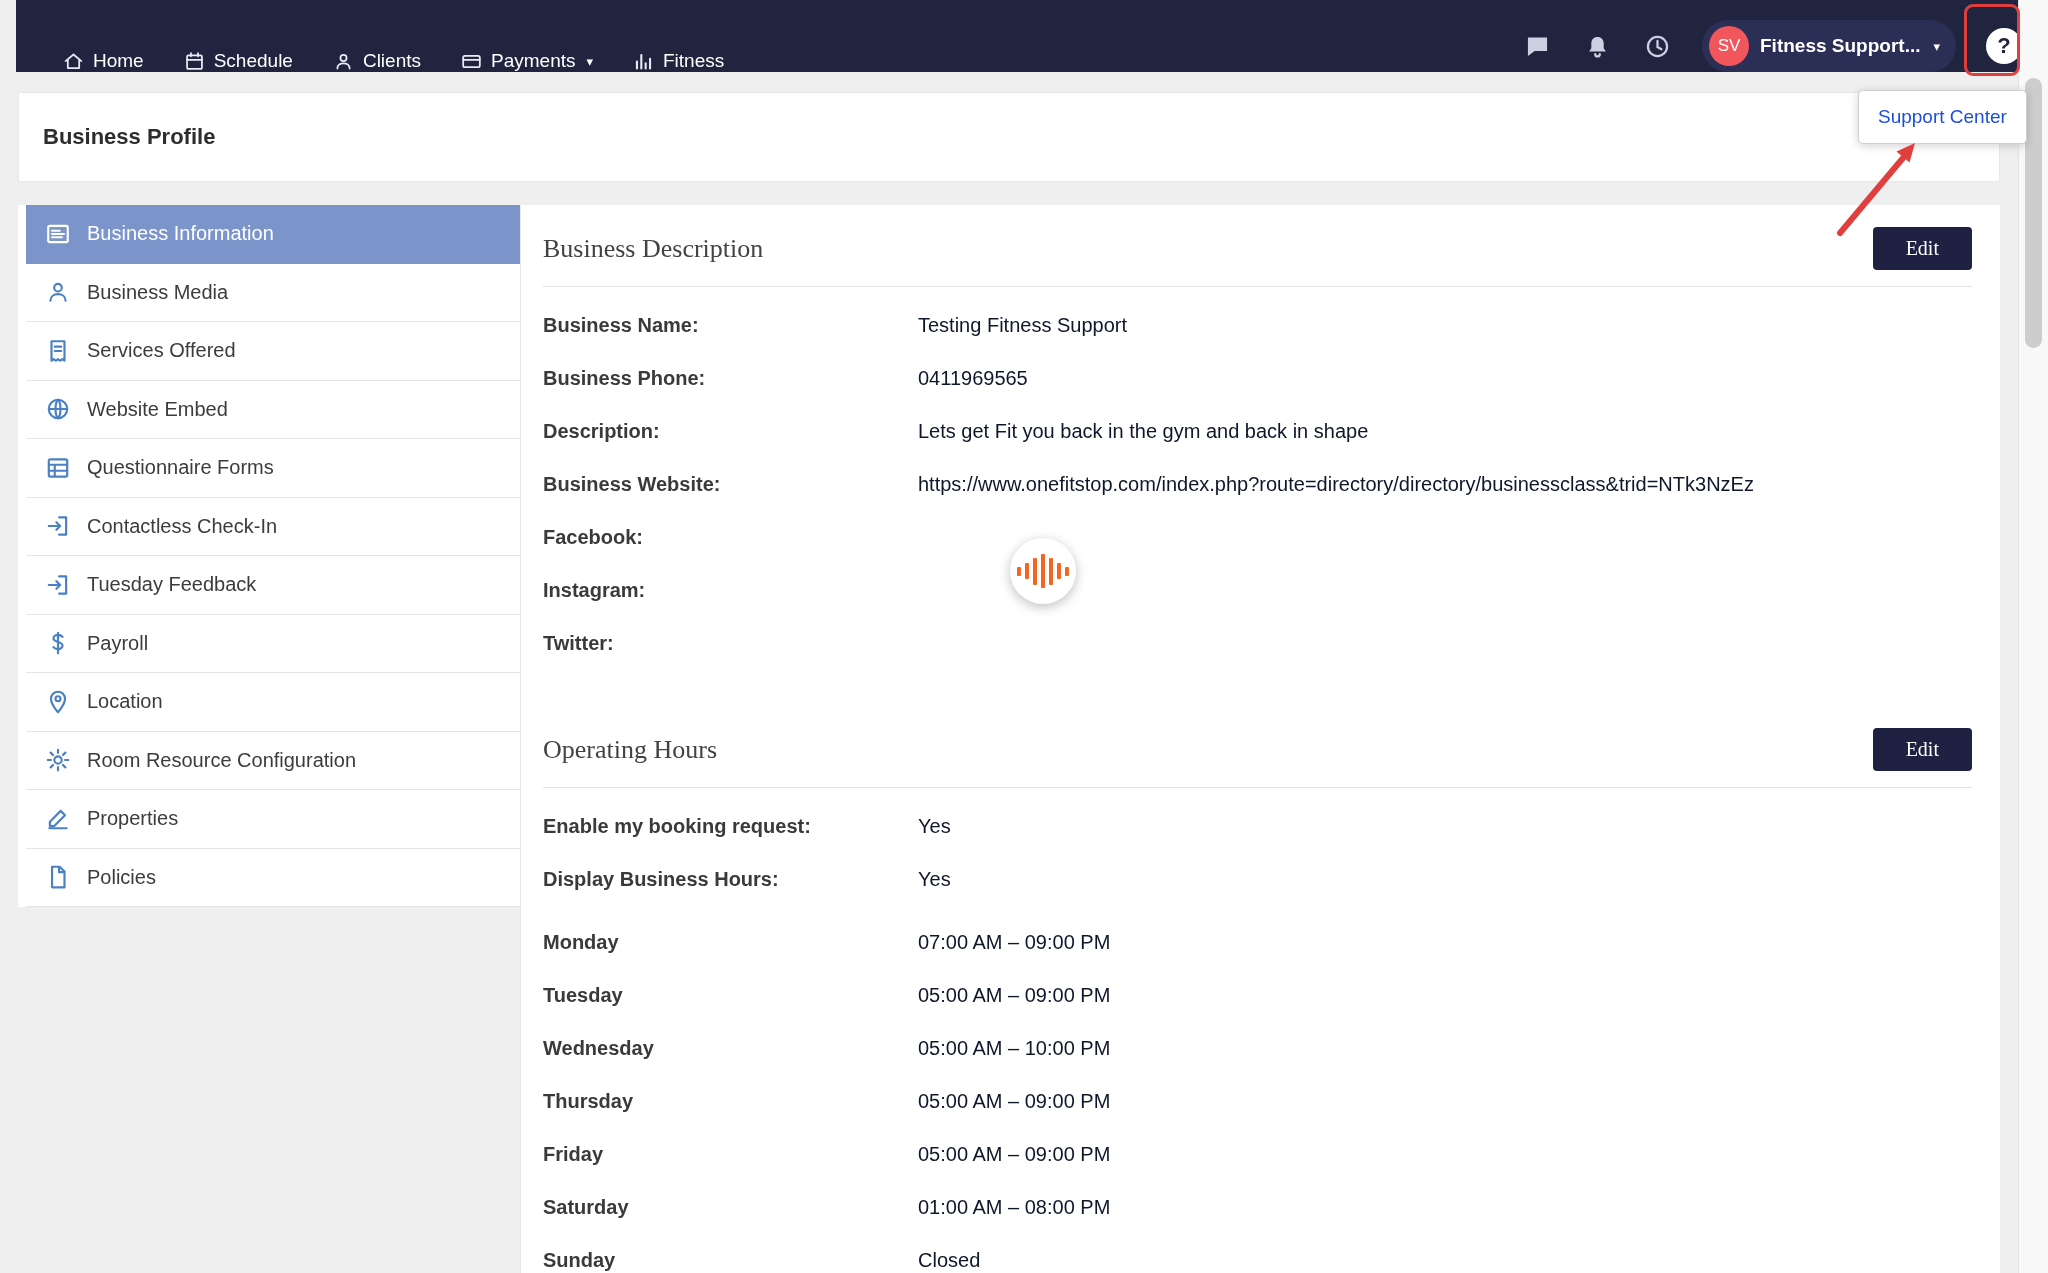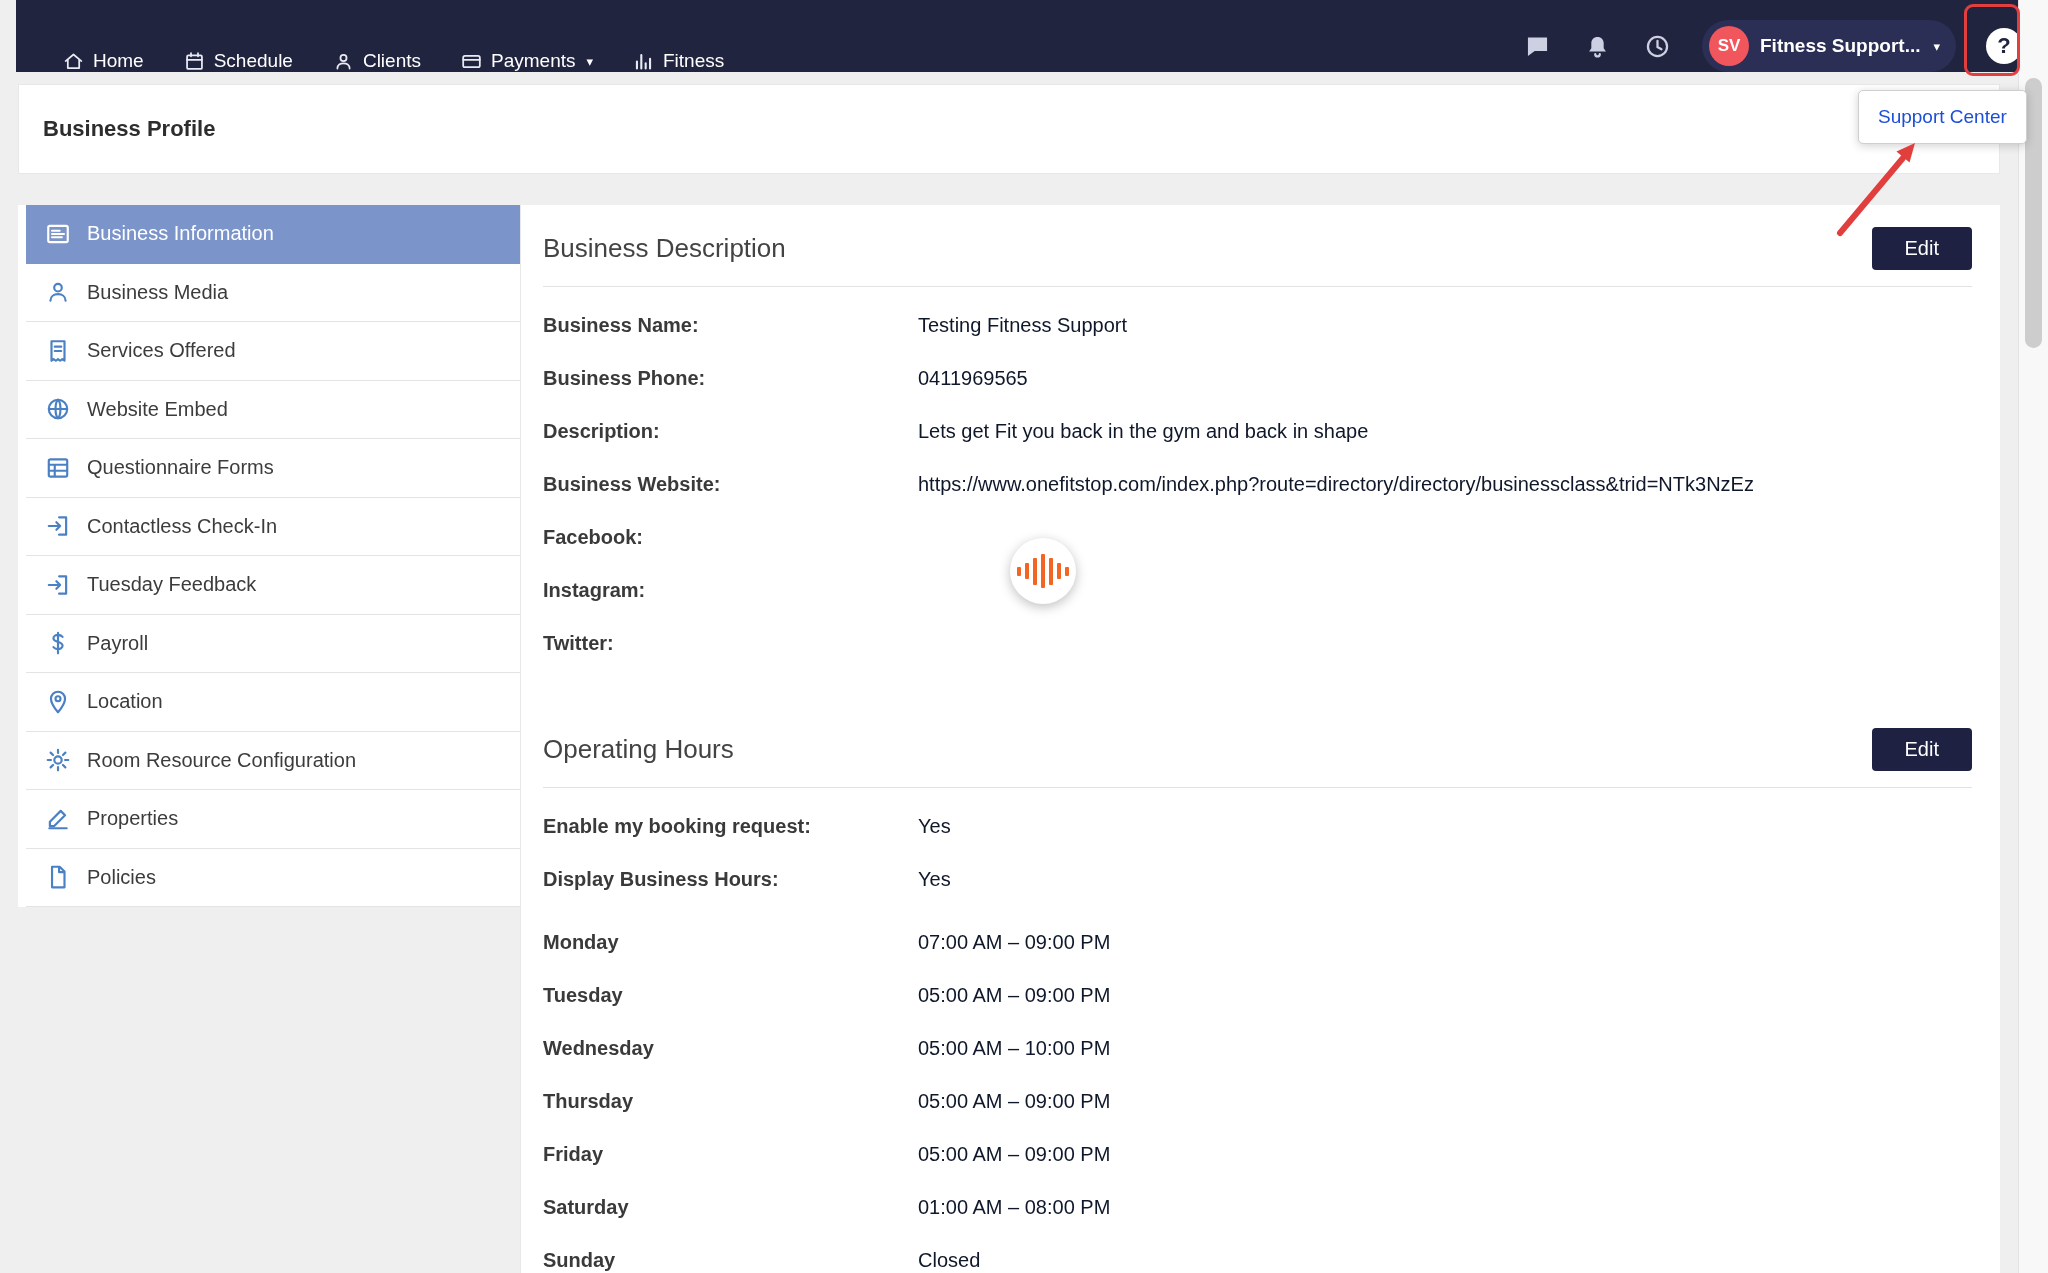--- a/index.html
+++ b/index.html
@@ -26,21 +26,21 @@
   .nav-right { margin-left:auto; display:flex; align-items:center; gap:30px; padding-right:12px; }
   .icon-btn { width:30px; height:30px; color:#ccd0e2; cursor:pointer; display:flex; align-items:center; justify-content:center; }
   .icon-btn svg { width:27px; height:27px; }
 
   .account-pill {
     display:flex; align-items:center; gap:11px;
     background:#2b2e55; border-radius:27px; padding:6px 16px 6px 7px; cursor:pointer;
   }
   .avatar {
     width:40px; height:40px; border-radius:50%; background:#f0565c; color:#fff;
-    display:flex; align-items:center; justify-content:center; font-size:17px; font-weight:bold;
+    display:flex; align-items:center; justify-content:center; font-size:17px; font-weight:normal;
   }
   .account-name { color:#fff; font-size:19px; font-weight:bold; }
 
   .help-btn {
     width:36px; height:36px; border-radius:50%; background:#ffffff; color:#21243f;
     display:flex; align-items:center; justify-content:center;
     font-size:22px; font-weight:bold; cursor:pointer;
   }
 
   
@@ -51,21 +51,21 @@
   .tooltip {
     position:absolute; left:1858px; top:90px; z-index:30;
     background:#ffffff; border:1px solid #cfcfcf; border-radius:5px;
     box-shadow:0 2px 10px rgba(0,0,0,0.18);
     padding:15px 19px; font-size:19px; color:#1d4ed8; white-space:nowrap; cursor:pointer;
   }
   .annot-arrow { position:absolute; left:1830px; top:135px; z-index:40; pointer-events:none; }
 
   
   .page-header {
-    position:absolute; left:18px; top:84px; width:1982px; height:90px;
+    position:absolute; left:18px; top:92px; width:1982px; height:90px;
     background:#ffffff; border:1px solid #e8e8e8;
     display:flex; align-items:center; padding-left:24px;
   }
   .page-title { font-size:22px; font-weight:bold; color:#2d2d2d; }
 
   
   .sidebar { position:absolute; left:18px; top:205px; width:502px; background:#ffffff; z-index:2; }
   .side-item {
     height:58.5px; display:flex; align-items:center; gap:16px;
     padding-left:18px; border-bottom:1px solid #e4e4e4; background:#fff;
@@ -75,21 +75,21 @@
   .side-item .s-icon svg { width:26px; height:26px; }
   .side-item.active { background:#7b94ca; color:#ffffff; border-bottom-color:#7b94ca; }
   .side-item.active .s-icon { color:#ffffff; }
 
   
   .main-card {
     position:absolute; left:520px; top:205px; width:1480px; height:1068px;
     background:#ffffff; border-left:1px solid #e8e8e8;
     padding:0 28px 0 22px; z-index:1;
   }
-  .section-header { display:flex; align-items:center; justify-content:space-between; padding-top:22px; }
+  .section-header { display:flex; align-items:center; justify-content:space-between; padding-top:22px;font-family:Liberation Serif, serif; }
   .section-title { font-size:26px; font-weight:500; color:#434343; }
   .edit-btn {
     background:#1e2142; color:#ffffff; border:none; border-radius:4px;
     font-family:inherit; font-size:20px; padding:10px 33px; cursor:pointer;
   }
   .divider { border-bottom:1px solid #e2e2e2; margin-top:16px; }
   .rows { margin-top:12px; }
   .field-row { display:flex; align-items:center; min-height:53px; font-size:20px; }
   .f-label { width:375px; font-weight:bold; color:#3a3a3a; flex:none; }
   .f-value { color:#0f172a; word-break:break-all; }

